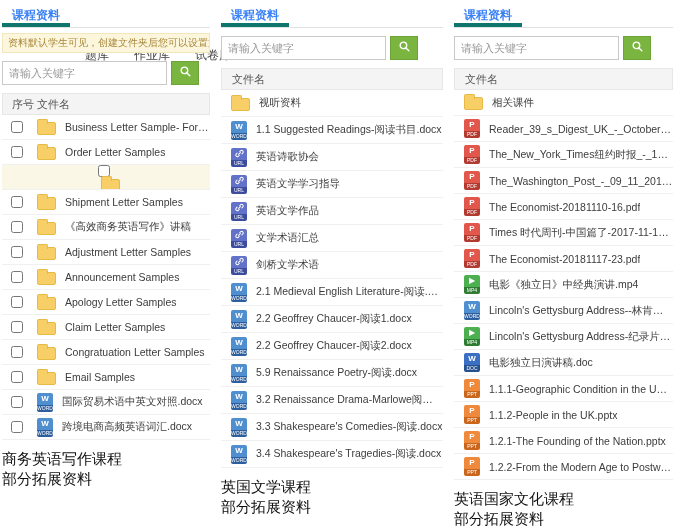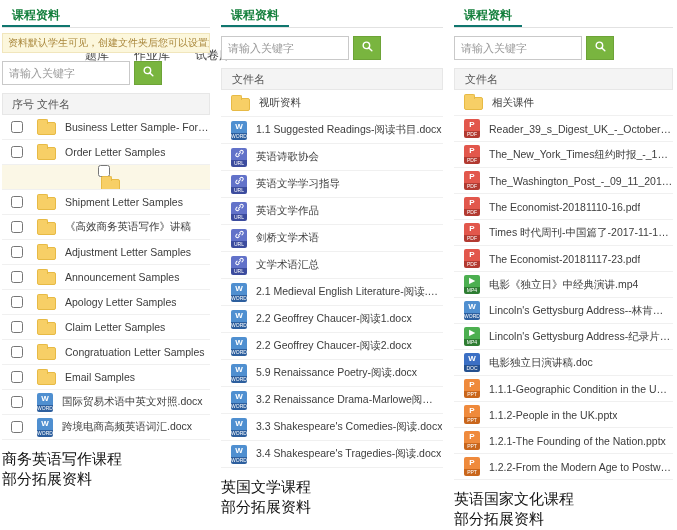--- a/index.html
+++ b/index.html
@@ -5,27 +5,27 @@
   * { box-sizing: border-box; margin: 0; padding: 0; }
   html,body { width:677px; height:530px; background:#fff; overflow:hidden;
     font-family:"Liberation Sans","DejaVu Sans",sans-serif; }
   .wrap { display:flex; gap:11px; padding:3px 2px 0 2px; }
   .col { display:flex; flex-direction:column; }
   .col0 { width:208px; } .col1 { width:222px; } .col2 { width:219px; }
 
   .tabs { display:flex; align-items:stretch; border-bottom:1px solid #e2e2e2; height:25px; }
   .tab { font-size:12px; color:#454545; padding:0 10px; line-height:24px; cursor:pointer; white-space:nowrap; }
   .tab + .tab { border-left:5px solid #14b8a6;margin-top:40px; }
-  .tab.active { color:#15803d; font-weight:bold; border-bottom:2px solid #0f766e; }
+  .tab.active { color:#3b82f6; font-weight:bold; border-bottom:4px solid #0f766e; }
 
   .notice { margin-top:5px; background:#fcf7dc; border:1px solid #f1e6bc; color:#a9873c;
     font-size:10px; padding:3px 5px; line-height:12px; white-space:nowrap; overflow:hidden; }
 
   .searchbar { margin-top:8px; display:flex; align-items:center; }
-  .search-input { width:128px; height:24px; border:1px solid #c9c9c9; font-size:11px;
+  .search-input { width:165px; height:24px; border:1px solid #c9c9c9; font-size:11px;
     padding:0 6px; color:#333; outline:none; background:#fff; }
   .search-input::placeholder { color:#9a9a9a; }
   .search-btn { width:28px; height:24px; background:#79b53f; border:1px solid #6da337;
     display:flex; align-items:center; justify-content:center; cursor:pointer; margin-left:4px; }
 
   .thead { margin-top:8px; background:#f4f4f4; border:1px solid #e7e7e7; height:22px;
     display:flex; align-items:center; font-size:11px; color:#555; }
   .th-index { padding-left:9px; width:34px; flex:0 0 34px; }
   .th-name { }
   .th-name2 { padding-left:10px; }
@@ -235,34 +235,34 @@
           <span class="ficon">
             <span class="fi-main" style="background: rgb(98, 114, 201);">
               <svg width="11" height="11" viewBox="0 0 24 24">
                 <path d="M10 14l4-4" stroke="#fff" stroke-width="2.2" stroke-linecap="round"></path>
                 <path d="M12.5 8l2-2a3.4 3.4 0 0 1 4.8 4.8l-2 2" fill="none" stroke="#fff" stroke-width="2.2" stroke-linecap="round"></path>
                 <path d="M11.5 16l-2 2a3.4 3.4 0 0 1-4.8-4.8l2-2" fill="none" stroke="#fff" stroke-width="2.2" stroke-linecap="round"></path>
               </svg>
             </span>
             <span class="fi-band" style="background: rgb(60, 76, 158);">URL</span>
           </span>
-          <span class="fname">剑桥文学术语</span>
+          <span class="fname">文学术语汇总</span>
         </div>
         <div class="row">
           <span class="ficon">
             <span class="fi-main" style="background: rgb(98, 114, 201);">
               <svg width="11" height="11" viewBox="0 0 24 24">
                 <path d="M10 14l4-4" stroke="#fff" stroke-width="2.2" stroke-linecap="round"></path>
                 <path d="M12.5 8l2-2a3.4 3.4 0 0 1 4.8 4.8l-2 2" fill="none" stroke="#fff" stroke-width="2.2" stroke-linecap="round"></path>
                 <path d="M11.5 16l-2 2a3.4 3.4 0 0 1-4.8-4.8l2-2" fill="none" stroke="#fff" stroke-width="2.2" stroke-linecap="round"></path>
               </svg>
             </span>
             <span class="fi-band" style="background: rgb(60, 76, 158);">URL</span>
           </span>
-          <span class="fname">文学术语汇总</span>
+          <span class="fname">剑桥文学术语</span>
         </div>
         <div class="row">
           <span class="ficon">
             <span class="fi-main" style="background: rgb(79, 143, 208);">W</span>
             <span class="fi-band" style="background: rgb(45, 95, 158);">WORD</span>
           </span>
           <span class="fname">2.1 Medieval English Literature-阅读.docx</span>
         </div>
         <div class="row">
           <span class="ficon">

